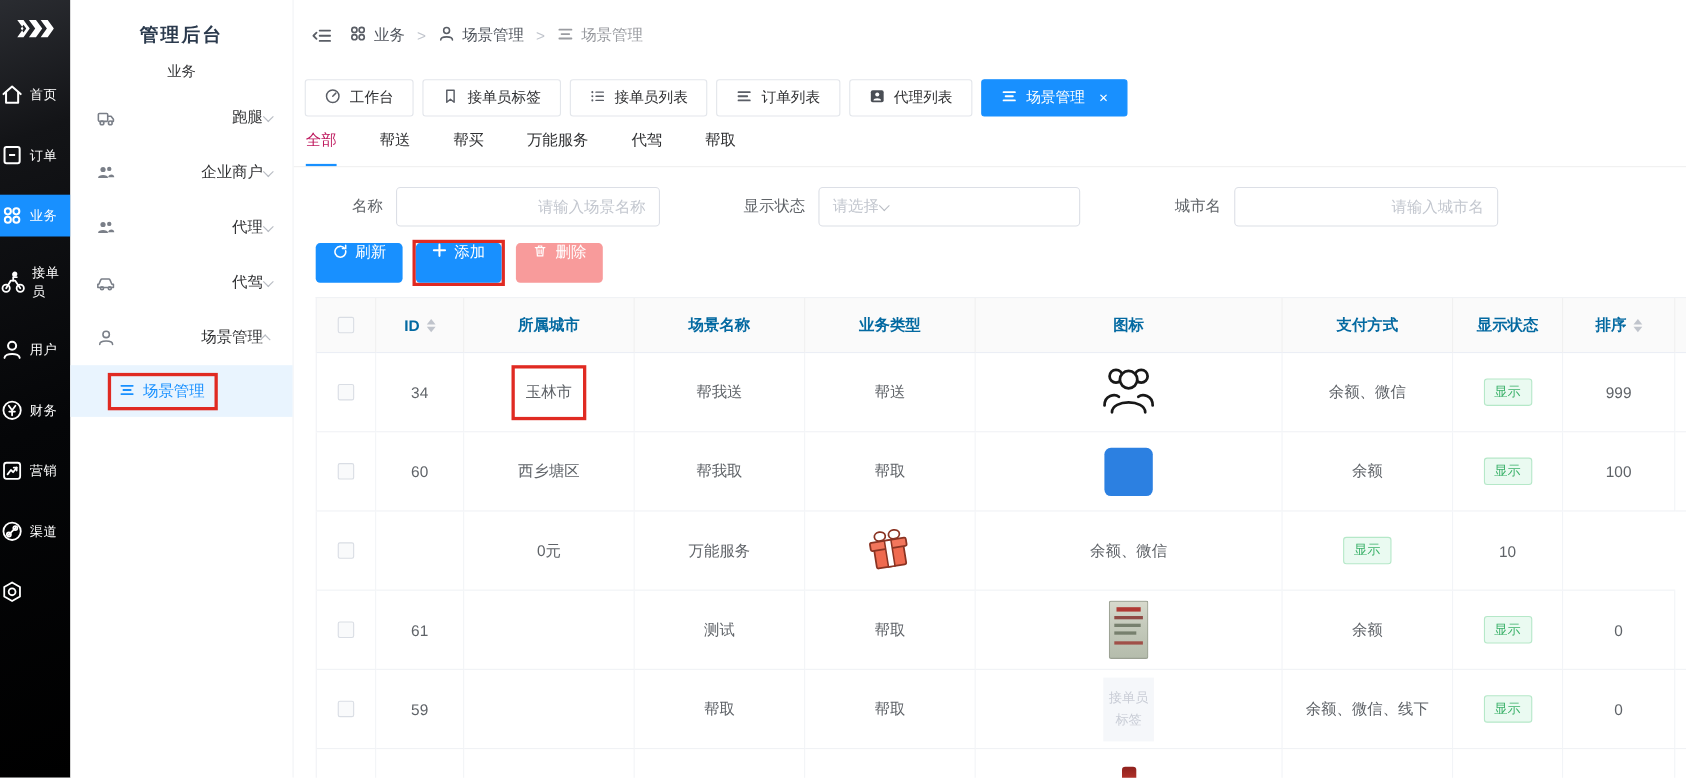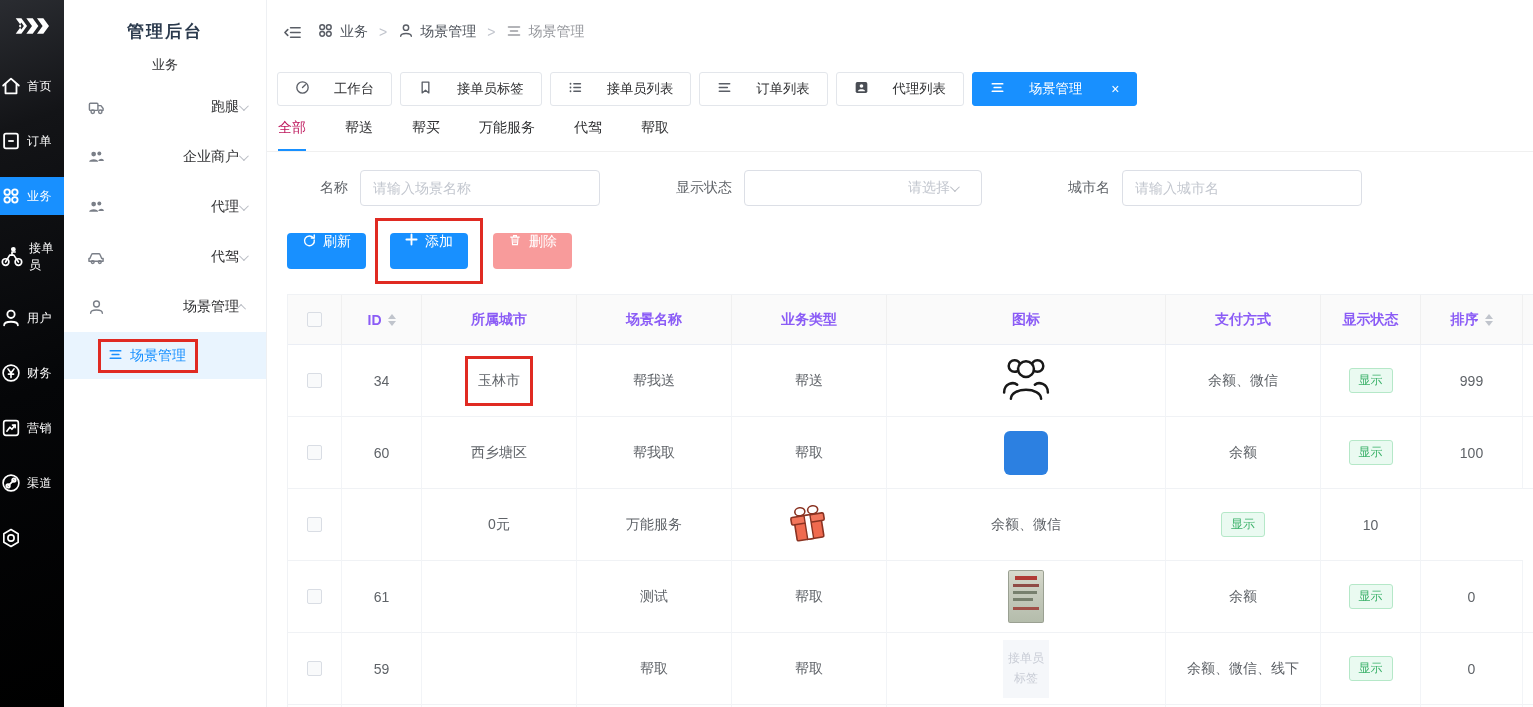--- a/index.html
+++ b/index.html
@@ -33,48 +33,48 @@
   
   .main { flex:1; display:flex; flex-direction:column; background:#fff; min-width:0; }
   .topbar { height:64px; flex-shrink:0; display:flex; align-items:center; padding-left:16px; }
   .breadcrumb { display:flex; align-items:center; color:#4f545c; }
   .crumb { display:flex; align-items:center; gap:6px; cursor:pointer; }
   .crumb.last { color:#97999e; cursor:default; }
   .sep { margin:0 11px; color:#c0c4cc; }
   .collapse { display:flex; margin-right:15px; cursor:pointer; }
 
   .tabbar { display:flex; gap:8px; padding:8px 0 0 10px; flex-shrink:0; }
-  .tab-btn { height:34px; display:inline-flex; align-items:center; gap:24px; padding:0 17px; background:#fff; border:1px solid #e3e6eb; border-radius:3px; color:#303133; cursor:pointer; white-space:nowrap; }
+  .tab-btn { height:34px; display:inline-flex; align-items:center; gap:8px; padding:0 17px; background:#fff; border:1px solid #e3e6eb; border-radius:3px; color:#303133; cursor:pointer; white-space:nowrap; }
   .tab-btn.active { background:#1890ff; border-color:#1890ff; color:#fff; }
   .tab-close { margin-left:5px; font-size:14px; line-height:1; }
 
   .subtabs { height:46px; flex-shrink:0; display:flex; gap:39px; padding:13px 0 0 11px; border-bottom:1px solid #f0f0f0; }
   .subtab { padding-bottom:11px; color:#303133; cursor:pointer; border-bottom:2px solid transparent; }
   .subtab.active { color:#be185d; border-bottom-color:#1890ff; }
 
   .filters { display:flex; align-items:center; margin-top:18px; padding-left:53px; flex-shrink:0; }
   .f-label { color:#5f6368; margin-right:12px; white-space:nowrap; }
-  .f-input { width:240px; height:36px; border:1px solid #dcdfe6; border-radius:4px; padding:0 12px; font-size:14px; font-family:inherit; color:#303133; outline:none; }
+  .f-input { width:240px; height:36px; border:1px solid #dcdfe6; border-radius:4px; padding:0 12px; font-size:14px; font-family:inherit; color:#303133; outline:none;text-align:right; }
   .f-input::placeholder { color:#c3c7cf; }
-  .f-select { width:238px; height:36px; border:1px solid #dcdfe6; border-radius:4px; display:flex; align-items:center; justify-content:flex-end; padding:0 24px; cursor:pointer; }
+  .f-select { width:238px; height:36px; border:1px solid #dcdfe6; border-radius:4px; display:flex; align-items:center; justify-content:flex-start; padding:0 12px; cursor:pointer; }
   .f-select .ph { color:#c3c7cf; }
   .gap2 { margin-left:76px; } .gap3 { margin-left:86px; }
 
   .toolbar { display:flex; align-items:center; margin:12px 0 0 20px; flex-shrink:0; }
   .btn { height:36px; border:none; border-radius:4px; display:inline-flex; align-items:flex-start; gap:7px; padding:0 15px; font-size:14px; font-family:inherit; color:#fff; cursor:pointer; }
   .btn-blue { background:#1890ff; }
   .btn-del { background:#f89b9b; }
-  .anno-add { display:inline-flex; padding:12px; margin-left:9px; }
+  .anno-add { display:inline-flex; padding:0; margin-left:9px; }
   .btn-del { margin-left:10px; }
 
   
   .table { margin:10px 0 0 20px; width:1246px; }
   .t-row, .t-head { display:grid; grid-template-columns:54px 80px 155px 155px 155px 279px 155px 100px 102px minmax(0,1fr); border-left:1px solid #f0f2f5; }
   .t-head { border-top:1px solid #f0f2f5; background:#fafafa; }
-  .th { height:50px; display:flex; align-items:center; justify-content:center; gap:4px; font-weight:700; color:#8b5cf6; border-right:1px solid #f0f0f0; border-bottom:1px solid #ebeef5; }
+  .th { height:50px; display:flex; align-items:center; justify-content:center; gap:4px; font-weight:700; color:#0369a1; border-right:1px solid #f0f0f0; border-bottom:1px solid #ebeef5; }
   .td { height:72px; display:flex; align-items:center; justify-content:center; color:#5f6368; border-right:1px solid #f2f4f7; border-bottom:1px solid #f0f2f5; text-align:center; }
   .t-row.clipped { max-height:33px; overflow:hidden; }
   .cb { width:15px; height:15px; border:1px solid #d9dde4; border-radius:2px; background:#f9fafb; cursor:pointer; }
   .sort { display:inline-flex; flex-direction:column; gap:2px; margin-left:2px; cursor:pointer; }
   .car-up { width:0; height:0; border-left:4px solid transparent; border-right:4px solid transparent; border-bottom:5px solid #c0c4cc; }
   .car-dn { width:0; height:0; border-left:4px solid transparent; border-right:4px solid transparent; border-top:5px solid #c0c4cc; }
   .badge { background:#eafaf1; border:1px solid #b5e8c8; color:#3db26b; font-size:12px; padding:3px 9px; border-radius:3px; }
   .anno-cell { padding:13px 10px; }
 
   .blue-square { width:44px; height:44px; border-radius:6px; background:#2c80e1; }

